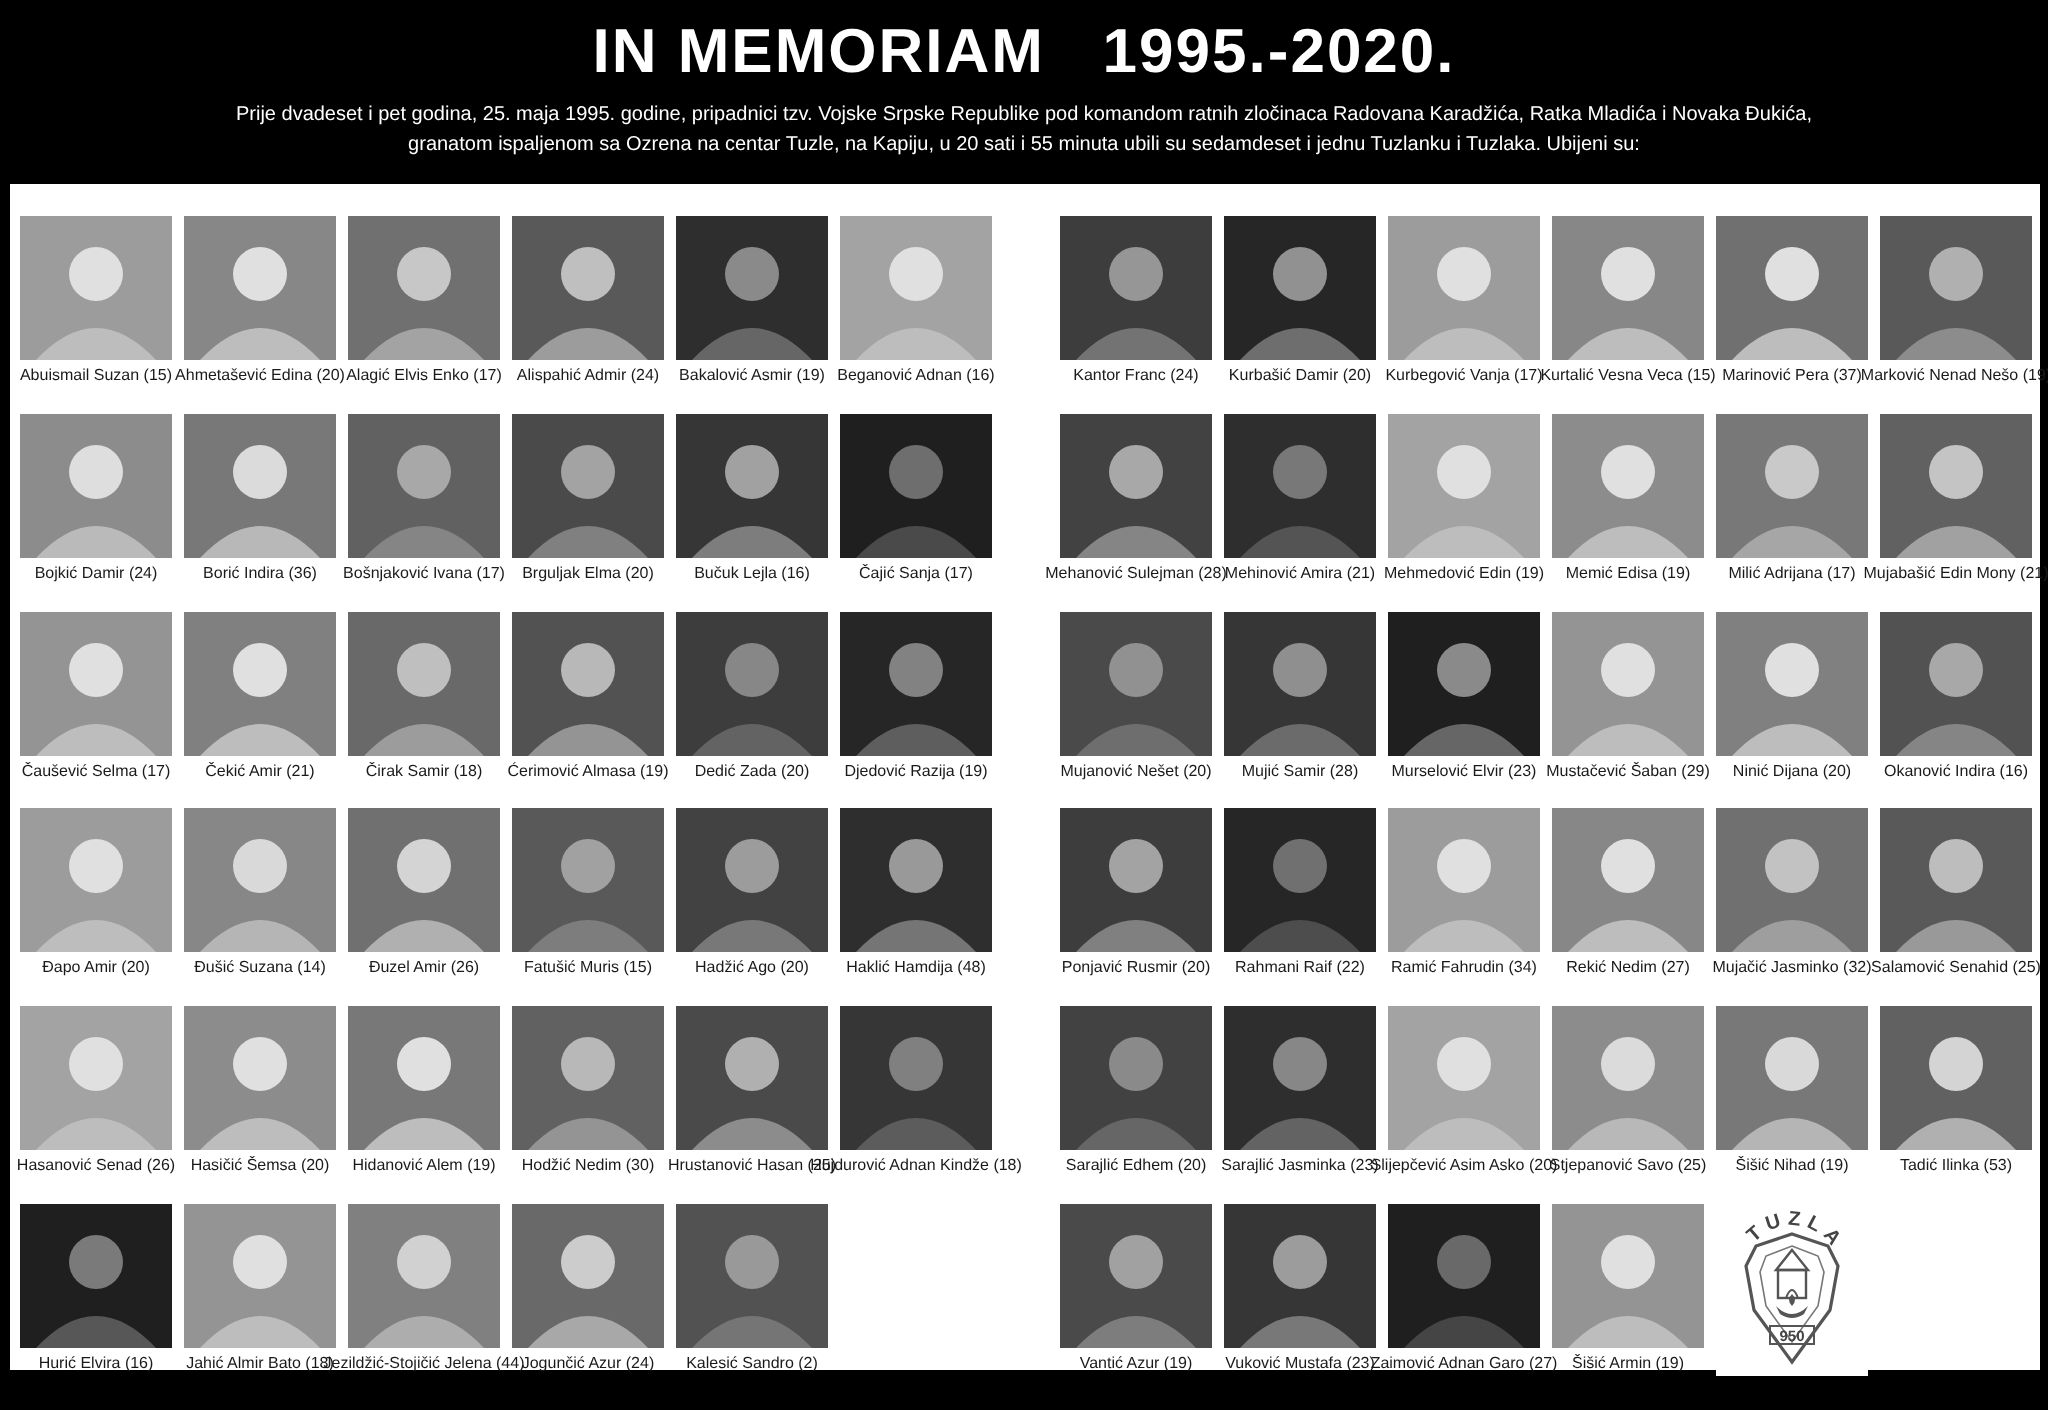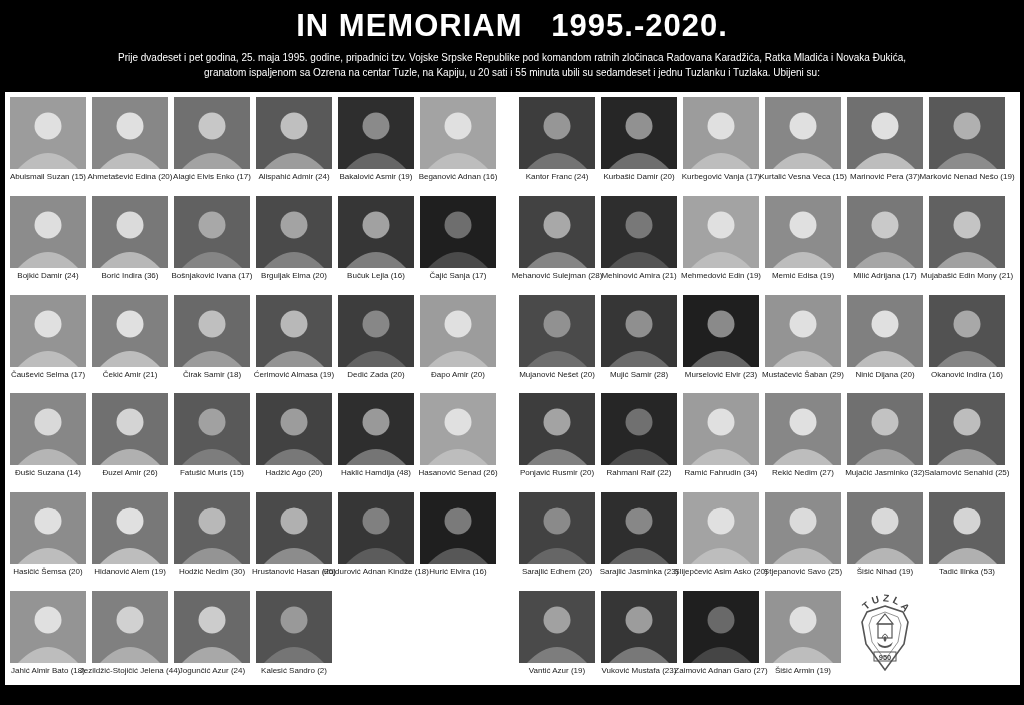--- a/index.html
+++ b/index.html
@@ -6,23 +6,23 @@
   .page{position:relative;width:1024px;height:699px;background:#000;overflow:hidden;
         font-family:"Liberation Sans", sans-serif;}
   
   .header{position:absolute;top:0;left:0;width:100%;text-align:center;color:#fff;}
   .title{margin-top:8px;font-size:31px;font-weight:bold;letter-spacing:1px;white-space:pre;color:#fff;}
   .subtitle{margin-top:6px;font-size:10px;line-height:15px;color:#fff;}
   
   .panel{position:absolute;left:5px;top:92px;width:1015px;height:593px;background:#fff;
          display:flex;justify-content:space-between;}
   .grid{display:grid;grid-template-columns:repeat(6,82px);grid-auto-rows:98.8px;
-        width:492px;padding-top:5px;box-sizing:border-box;}
+        width:492px;padding-top:16px;box-sizing:border-box;}
   .grid-left{margin-left:2px;}
-  .grid-right{margin-right:12px;}
+  .grid-right{margin-right:1px;}
   .cell{width:82px;display:flex;flex-direction:column;align-items:center;}
   .photo{width:76px;height:72px;overflow:hidden;background:#777;}
   .photo svg{display:block;}
   .caption{margin-top:3px;font-size:8px;line-height:9px;color:#1a1a1a;white-space:nowrap;
            text-align:center;overflow:visible;}
   
   .logo-box{width:76px;height:86px;background:#fff;display:flex;align-items:center;justify-content:center;}
 </style>
 </head>
 <body>
@@ -201,20 +201,30 @@
         </div>
         <div class="cell">
           <div class="photo">
             <svg width="76" height="72" viewBox="0 0 76 72">
               <rect width="76" height="72" fill="hsl(0,0%,24%)"></rect>
               <circle cx="38" cy="29" r="13.5" fill="hsl(0,0%,53%)"></circle>
               <path d="M 8,72 Q 38,40 68,72 Z" fill="hsl(0,0%,39%)"></path>
             </svg>
           </div>
           <div class="caption">Dedić Zada (20)</div>
+        </div>
+        <div class="cell">
+          <div class="photo">
+            <svg width="76" height="72" viewBox="0 0 76 72">
+              <rect width="76" height="72" fill="hsl(0,0%,15%)"></rect>
+              <circle cx="38" cy="29" r="13.5" fill="hsl(0,0%,51%)"></circle>
+              <path d="M 8,72 Q 38,40 68,72 Z" fill="hsl(0,0%,37%)"></path>
+            </svg>
+          </div>
+          <div class="caption">Djedović Razija (19)</div>
         </div>
         <div class="cell">
           <div class="photo">
             <svg width="76" height="72" viewBox="0 0 76 72">
               <rect width="76" height="72" fill="hsl(0,0%,61%)"></rect>
               <circle cx="38" cy="29" r="13.5" fill="hsl(0,0%,88%)"></circle>
               <path d="M 8,72 Q 38,40 68,72 Z" fill="hsl(0,0%,74%)"></path>
             </svg>
           </div>
           <div class="caption">Đapo Amir (20)</div>

